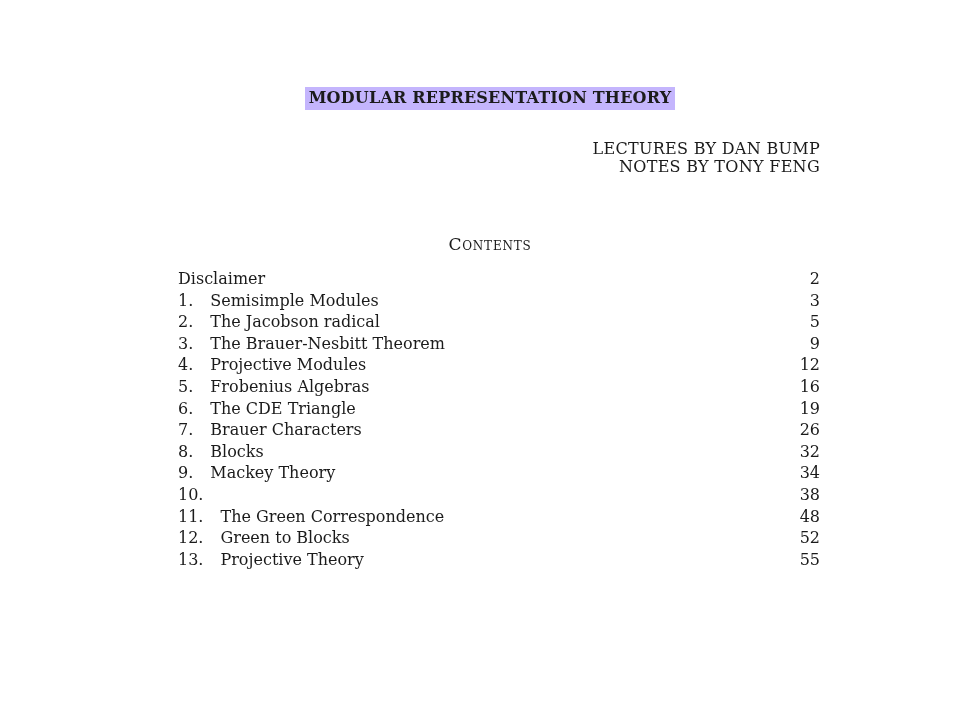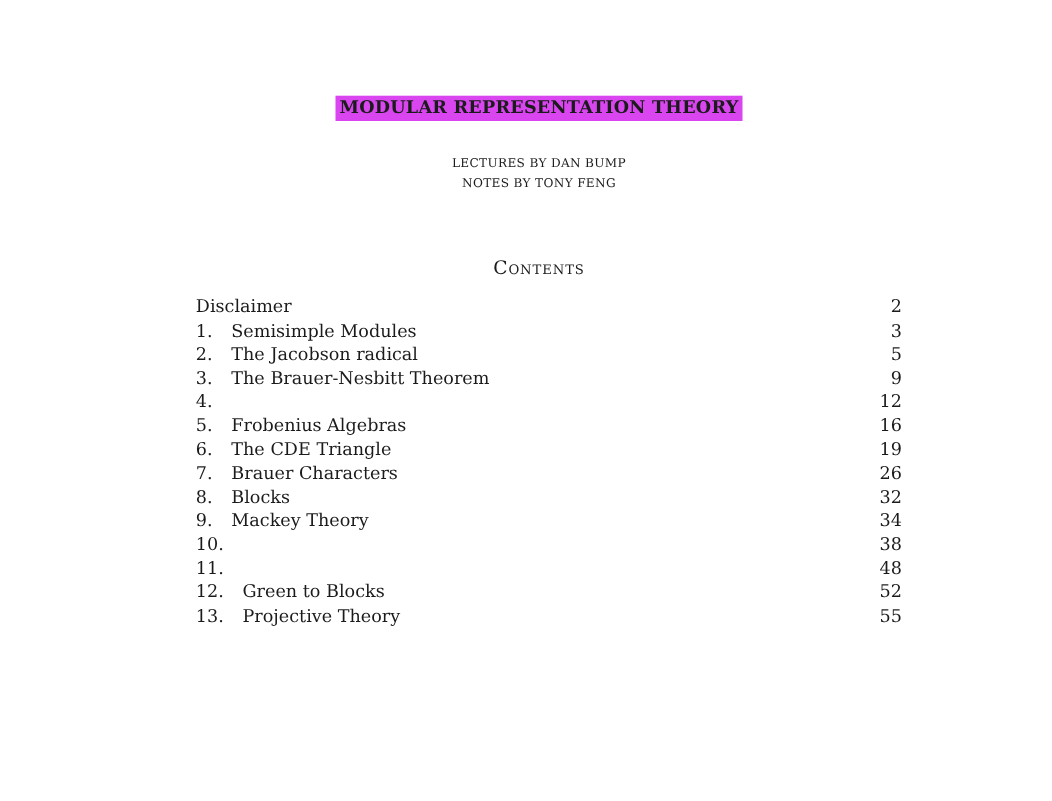--- a/index.html
+++ b/index.html
@@ -26,23 +26,24 @@
   .title-highlight {
     display: inline-block;
     background: #a8c4e2;
     padding: 1px 4px 2px 4px;
     font-weight: bold;
     font-size: 16px;
     line-height: 20px;
     letter-spacing: 0.2px;
   }
   .byline {
-    font-size: 11px;
+    font-size: 16px;
     line-height: 15px;
     letter-spacing: 0.3px;
+    text-align: right;
   }
   .byline-1 { top: 141px; }
   .byline-2 { top: 159px; }
   .contents-heading {
     top: 236px;
     font-variant: small-caps;
     font-size: 17px;
     line-height: 17px;
     letter-spacing: 0.8px;
   }
@@ -73,21 +74,21 @@
     font-size: 14.5px;
   }
   .thinsp { display: inline-block; width: 2px; }
 </style>
 </head>
 <body>
 
 <div class="page">
 
   <div class="center-band title-wrap">
-    <span class="title-highlight" style="background: #d946ef; text-align: center;"><span>MODULAR REPRESENTATION THEORY</span></span>
+    <span class="title-highlight" style="background: #c4b5fd; text-align: center;"><span>MODULAR REPRESENTATION THEORY</span></span>
   </div>
 
   <div class="center-band byline byline-1">LECTURES BY DAN BUMP</div>
   <div class="center-band byline byline-2">NOTES BY TONY FENG</div>
 
   <div class="center-band contents-heading">Contents</div>
 
   <div class="toc">
 
     <div class="toc-row">
@@ -108,20 +109,21 @@
     </div>
 
     <div class="toc-row">
       <span class="toc-num">3.</span>
       <span class="toc-title">The Brauer-Nesbitt Theorem</span>
       <span class="toc-page">9</span>
     </div>
 
     <div class="toc-row">
       <span class="toc-num">4.</span>
+      <span class="toc-title">Projective Modules</span>
       <span class="toc-page">12</span>
     </div>
 
     <div class="toc-row">
       <span class="toc-num">5.</span>
       <span class="toc-title">Frobenius Algebras</span>
       <span class="toc-page">16</span>
     </div>
 
     <div class="toc-row">
@@ -148,20 +150,21 @@
       <span class="toc-page">34</span>
     </div>
 
     <div class="toc-row">
       <span class="toc-num">10.</span>
       <span class="toc-page">38</span>
     </div>
 
     <div class="toc-row">
       <span class="toc-num">11.</span>
+      <span class="toc-title">The Green Correspondence</span>
       <span class="toc-page">48</span>
     </div>
 
     <div class="toc-row">
       <span class="toc-num">12.</span>
       <span class="toc-title">Green to Blocks</span>
       <span class="toc-page">52</span>
     </div>
 
     <div class="toc-row">

